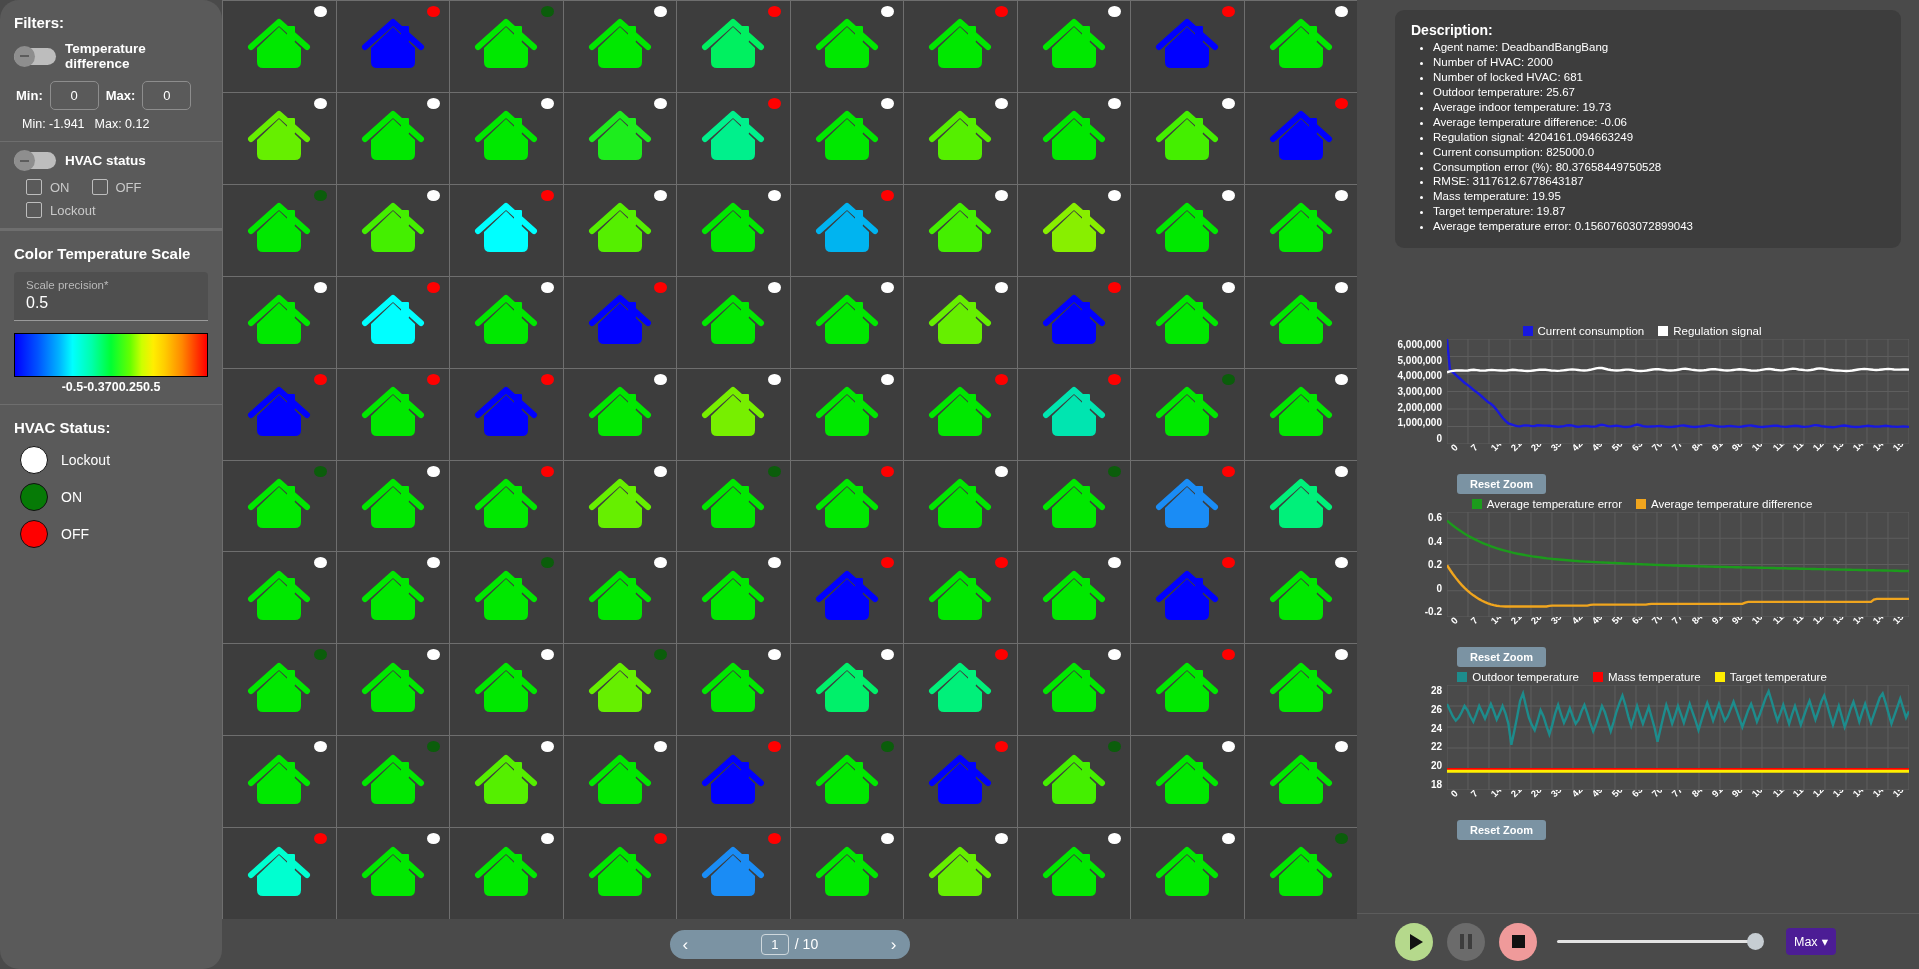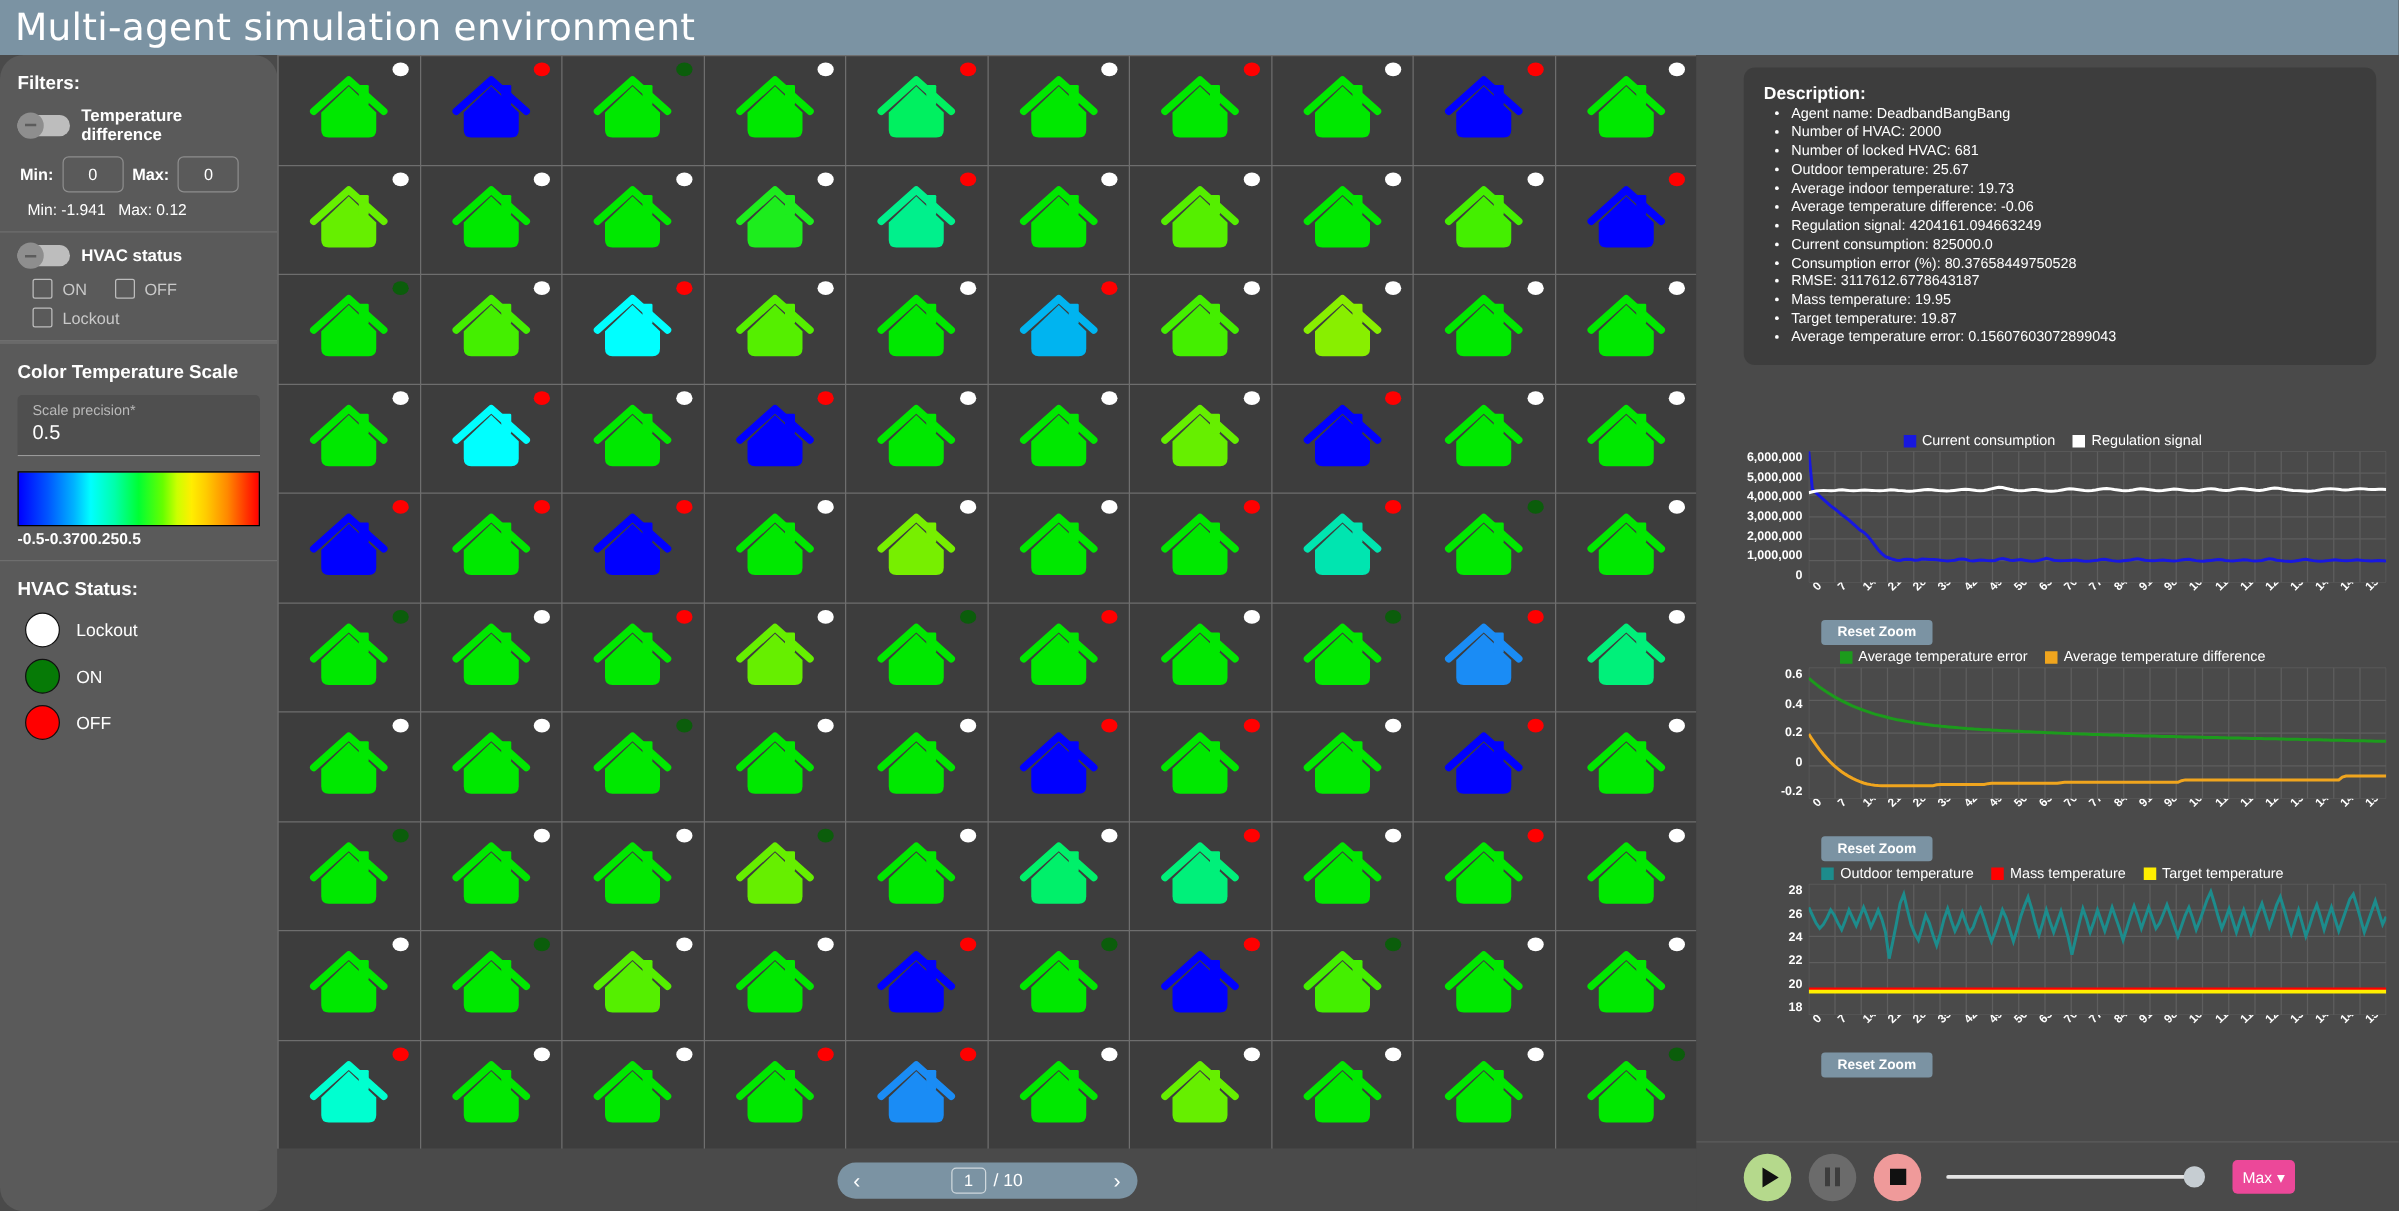--- a/index.html
+++ b/index.html
@@ -92,21 +92,21 @@
   .precision-box .plabel { font-size: 11.5px; color: #b9b9b9; margin-bottom: 3px; }
   .precision-box .pvalue { font-size: 16px; color: #fff; }
 
   .scalebar {
     height: 44px; margin: 12px 0 0 0; border: 1.5px solid #000;
     background: linear-gradient(to right,
       #0000ff 0%, #0055ff 12%, #00b3ff 23%, #00ffff 30%,
       #00ffaa 40%, #00ff33 50%, #66ff00 60%, #ccff00 66%,
       #ffee00 72%, #ffcc00 78%, #ff8800 87%, #ff3300 95%, #ff0000 100%);
   }
-  .scale-ticks { display: flex; justify-content: flex-start; margin-top: 3px; font-size: 12.5px; color: #fff; font-weight: bold; }
+  .scale-ticks { display: flex; justify-content: center; margin-top: 3px; font-size: 12.5px; color: #fff; font-weight: bold; }
 
   .legend-row { display: flex; align-items: center; gap: 13px; margin: 9px 0 0 6px; }
   .legend-dot { width: 28px; height: 28px; border-radius: 50%; border: 1.5px solid #111; flex: none; }
   .legend-text { font-size: 14px; color: #fff; }
 
   
   .center { flex: 1; display: flex; flex-direction: column; min-width: 0; background: #4a4a4a; }
   .grid-wrap { flex: 1; padding: 0 0 0 0; min-height: 0; }
   .grid {
     display: grid;
@@ -179,32 +179,29 @@
   .pbtn.pause { background: #6b6b6b; }
   .pbtn.stop { background: #ef9a9a; }
   .tri { width: 0; height: 0; border-left: 13px solid #111; border-top: 8px solid transparent; border-bottom: 8px solid transparent; margin-left: 4px; }
   .bars { display: flex; gap: 4px; }
   .bars i { display: block; width: 4px; height: 15px; background: #3d3d3d; }
   .sq { width: 13px; height: 13px; background: #111; }
   .slider { flex: 1; max-width: 205px; height: 20px; display: flex; align-items: center; position: relative; margin-left: 6px; }
   .slider .track { height: 3px; background: #e4e4e4; width: 100%; border-radius: 2px; }
   .slider .thumb { position: absolute; right: -2px; width: 17px; height: 17px; border-radius: 50%; background: #c6cdd2; }
   .maxsel {
-    background: #ec4899; color: #fff; border-radius: 4px; padding: 6px 8px;
+    background: #4c1d95; color: #fff; border-radius: 4px; padding: 6px 8px;
     font-size: 12.5px; display: flex; align-items: center; gap: 4px; margin-left: 10px;
   }
 </style>
 </head>
 <body>
 
 <div class="app">
 
-  <div class="titlebar">
-    <div class="title">Multi-agent simulation environment</div>
-  </div>
 
   <div class="body">
 
     <div class="sidebar">
 
       <div class="sb-section">
         <div class="sb-h">Filters:</div>
         <div class="toggle-row">
           <div class="toggle">
               <div class="knob"></div>

